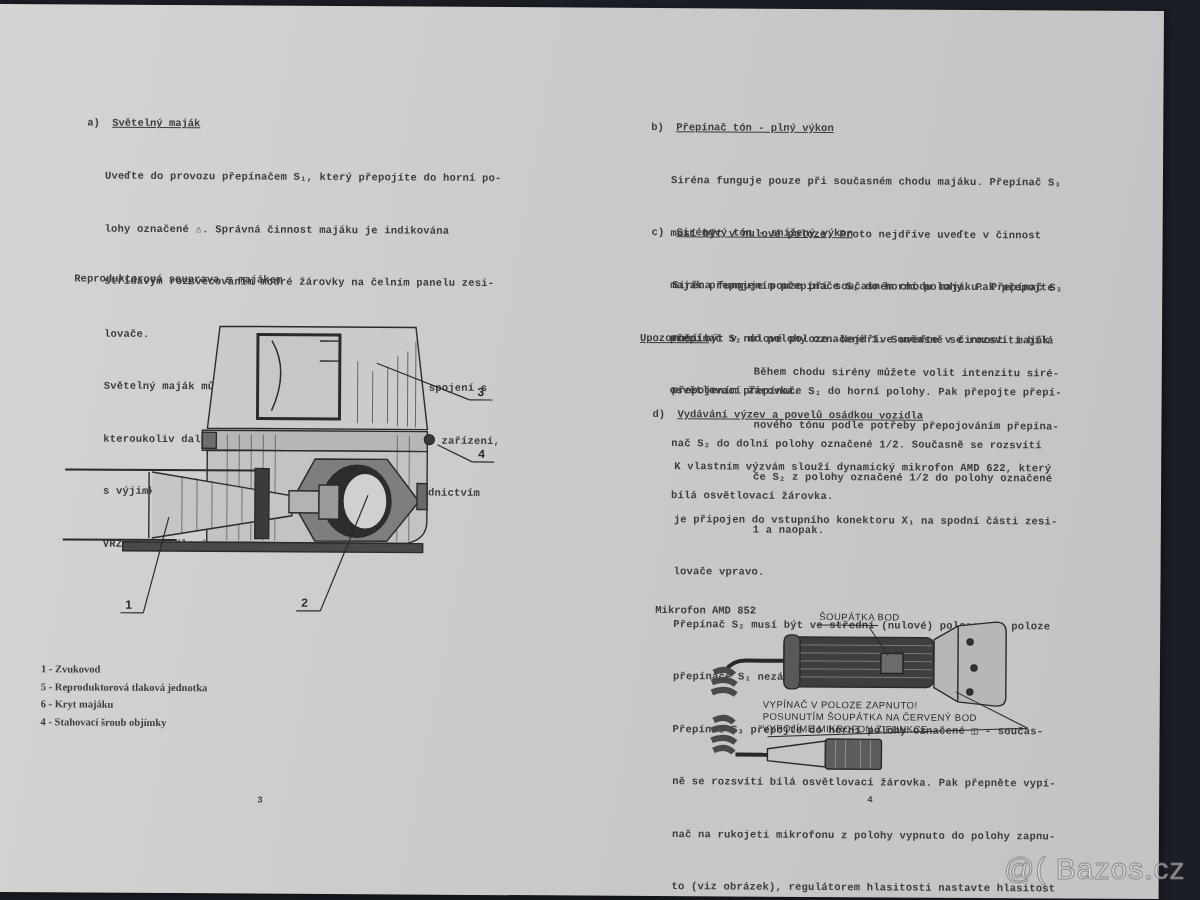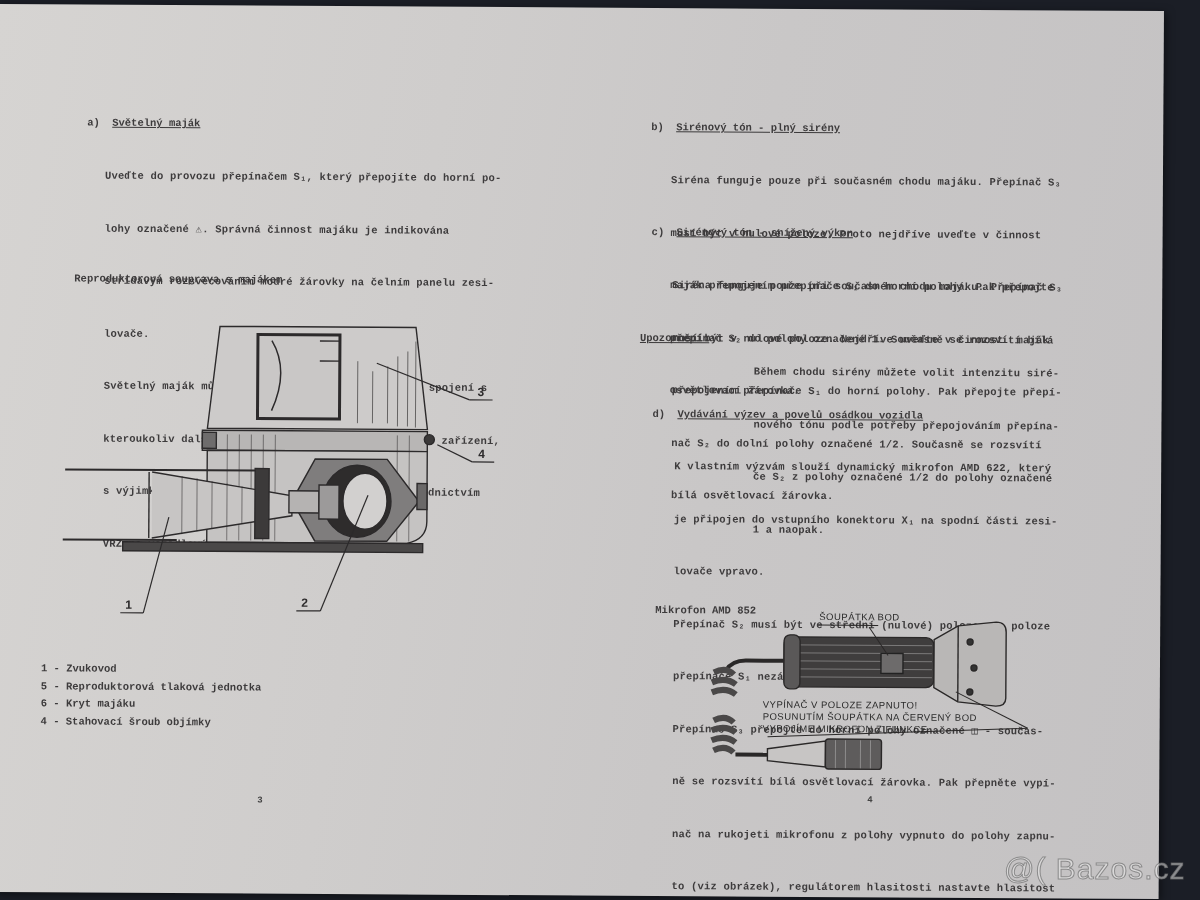--- a/index.html
+++ b/index.html
@@ -12,21 +12,21 @@
     position:absolute; left:0; top:4px; width:1164px; height:888px;
     background: linear-gradient(100deg, #d6d4d2 0%, #cfcdcc 35%, #c9c7c7 60%, #c4c2c3 100%);
     transform: rotate(0.35deg); transform-origin: 0 0;
     box-shadow: 2px 2px 8px rgba(0,0,0,0.5);
   }
   .txt { position:absolute; color:#3d3b3c; font-size:10.5px; line-height:17.5px; font-weight:bold; white-space:pre; letter-spacing:0.2px; }
   .head { position:absolute; color:#3d3b3c; font-size:10.5px; font-weight:bold; }
   .u { text-decoration: underline; }
   .pagenum { position:absolute; font-size:9px; color:#444; font-weight:bold; }
   .legend { position:absolute; left:45px; top:656px; font-size:10.5px; line-height:17.5px; color:#3d3b3c; font-weight:bold; }
-  .legend div { white-space:pre; }
+  .legend div { white-space:pre;font-family:Liberation Serif, serif; }
   .watermark {
     position:absolute; left:1004px; top:852px;
     font-family:Liberation Sans, sans-serif; font-size:30px; color:rgba(235,235,235,0.55);
     -webkit-text-stroke: 1px rgba(110,110,110,0.7); letter-spacing:1px;
   }
   svg { position:absolute; }
   .fig-caption { position:absolute; font-size:10.5px; font-weight:bold; color:#3d3b3c; }
   .mic-label { position:absolute; font-family:"Liberation Sans", sans-serif; font-size:9.5px; color:#2a2a2a; line-height:12px; letter-spacing:0.5px; }
 </style>
 </head>
@@ -129,21 +129,21 @@
     <div>1 - Zvukovod</div>
     <div>5 - Reproduktorová tlaková jednotka</div>
     <div>6 - Kryt majáku</div>
     <div>4 - Stahovací šroub objímky</div>
   </div>
 
   <div class="pagenum" style="left:262px; top:790px;">3</div>
 
   <div class="head" style="left:652px; top:113px;">
     <span>b)</span>
-    <span class="u" style="margin-left:6px;">Sirénový tón - plný sirény</span>
+    <span class="u" style="margin-left:6px;">Přepínač tón - plný výkon</span>
   </div>
   <div class="txt" style="left:672px; top:129px;">
     <div>Siréna funguje pouze při současném chodu majáku. Přepínač S₃</div>
     <div>musí být v nulové poloze. Proto nejdříve uveďte v činnost</div>
     <div>maják přepojením přepínače S₁ do horní polohy. Pak přepojte</div>
     <div>přepínač S₂ do polohy označené 1. Současně se rozsvítí bílá</div>
     <div>osvětlovací žárovka.</div>
   </div>
 
   <div class="head" style="left:653px; top:218px;">

